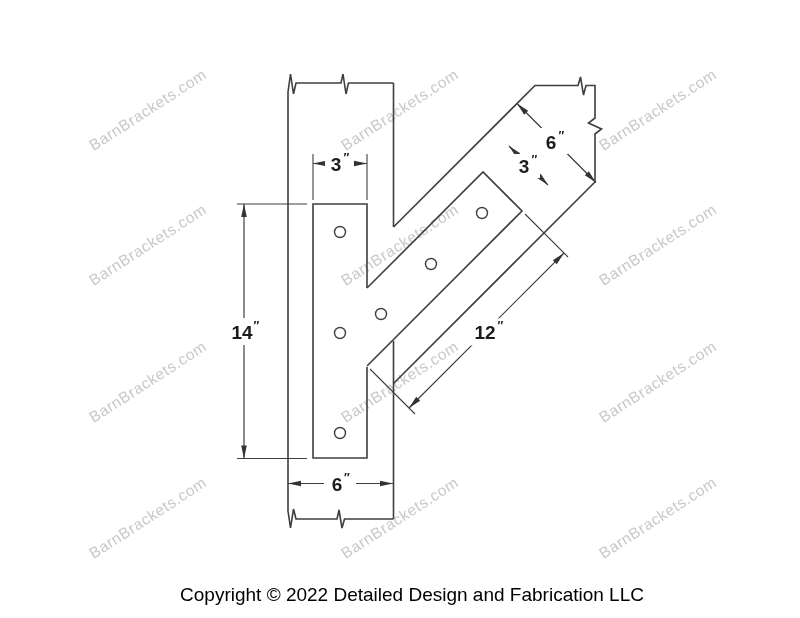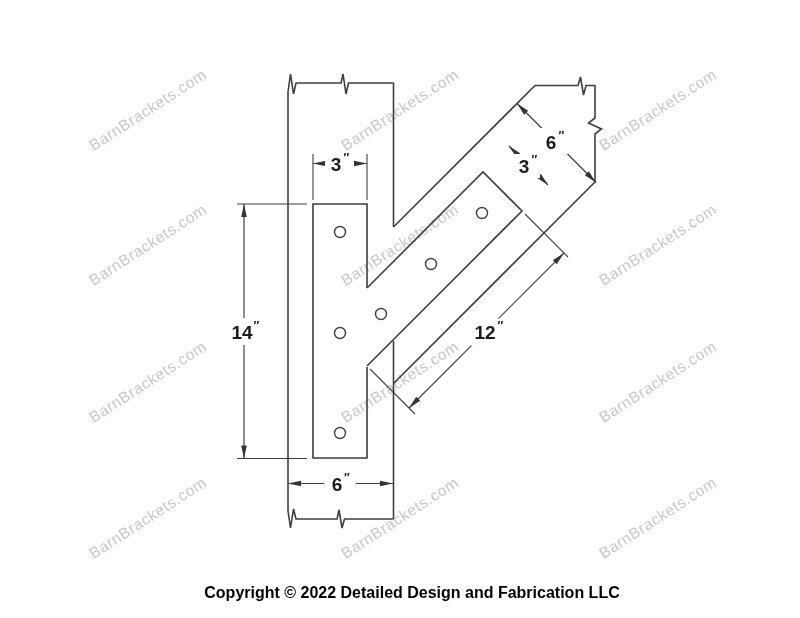--- a/index.html
+++ b/index.html
@@ -16,21 +16,21 @@
   svg.drawing{position:absolute;left:0;top:0;z-index:2;}
   .part{stroke:#3f3f3f;stroke-width:1.6;fill:none;stroke-linejoin:miter;}
   .hole{stroke:#3f3f3f;stroke-width:1.4;fill:#ffffff;}
   .dim{stroke:#3f3f3f;stroke-width:1.2;fill:none;}
   .ext{stroke:#3f3f3f;stroke-width:1.1;fill:none;}
   .labelbg{fill:#ffffff;stroke:none;}
   .dimval{font-family:"Liberation Sans",sans-serif;font-weight:bold;font-size:19px;fill:#1c1c1c;text-anchor:middle;}
   .dimunit{font-family:"Liberation Sans",sans-serif;font-weight:bold;font-size:12px;fill:#1c1c1c;text-anchor:start;}
   .copyright{
     position:absolute;left:412px;top:584px;transform:translateX(-50%);
-    font-size:16px;font-weight:bold;color:#000;white-space:nowrap;z-index:3;
+    font-size:19px;font-weight:normal;color:#000;white-space:nowrap;z-index:3;
   }
 </style>
 </head>
 <body>
 
 <div class="watermark-layer">
   <div class="watermark" style="left:148px;top:110px">BarnBrackets.com</div>
   <div class="watermark" style="left:400px;top:110px">BarnBrackets.com</div>
   <div class="watermark" style="left:658px;top:110px">BarnBrackets.com</div>
   <div class="watermark" style="left:148px;top:245px">BarnBrackets.com</div>

